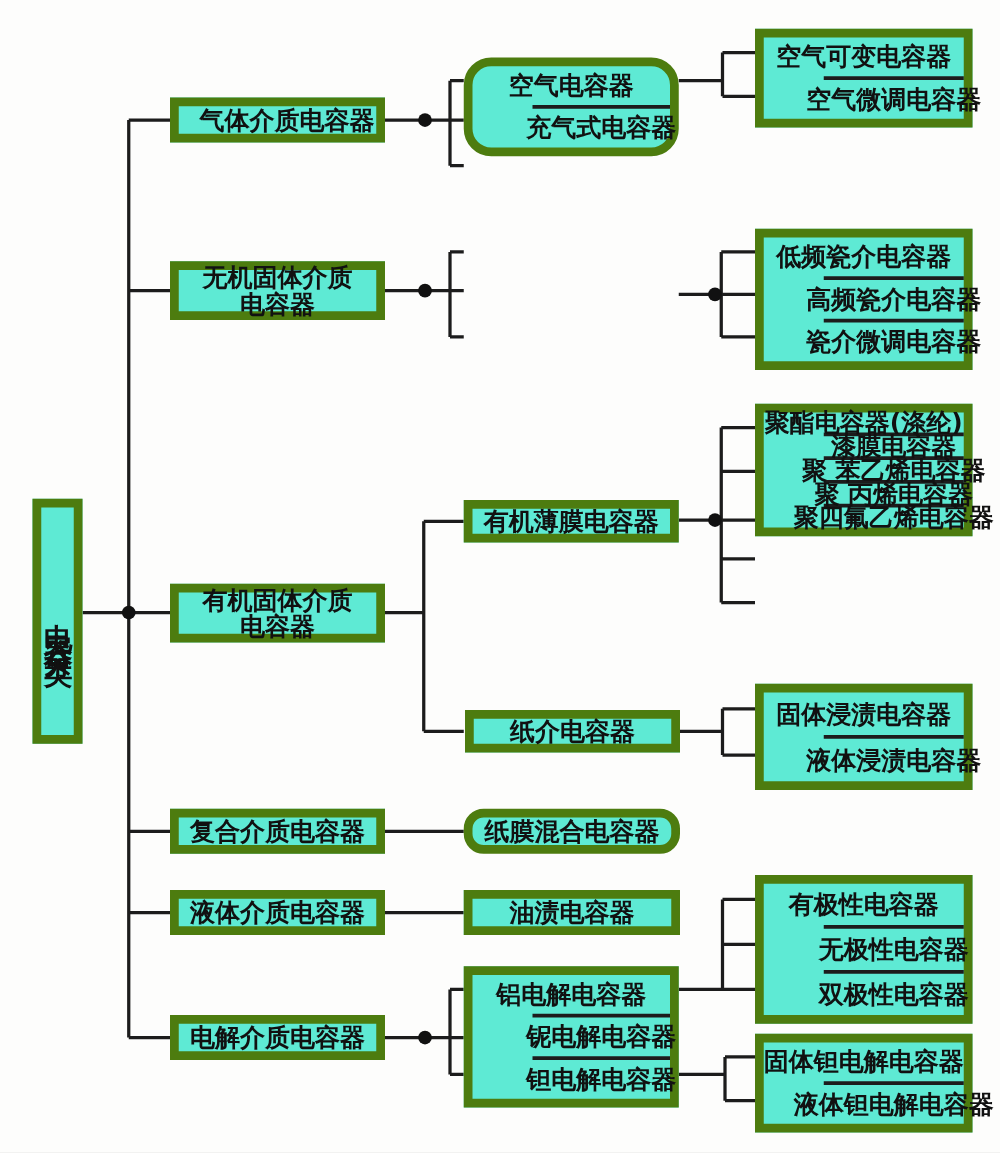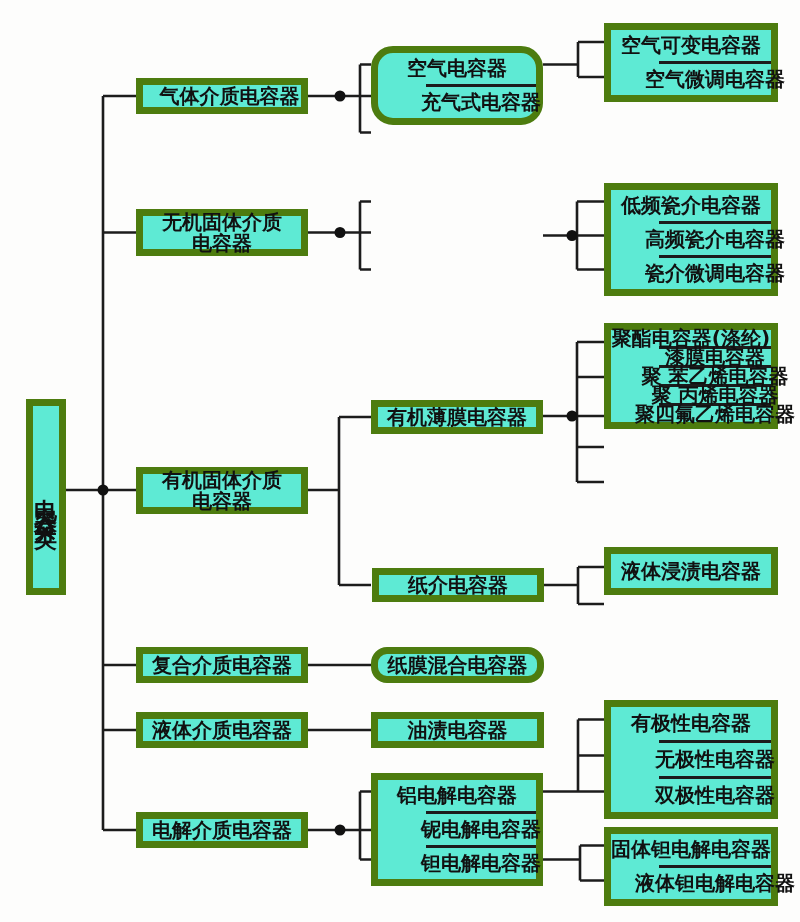--- a/index.html
+++ b/index.html
@@ -138,20 +138,21 @@
 
   <div class="stack" id="stack-film">
     <div class="row">聚酯电容器(涤纶)</div>
     <div class="row">漆膜电容器</div>
     <div class="row">聚 苯乙烯电容器</div>
     <div class="row">聚 丙烯电容器</div>
     <div class="row">聚四氟乙烯电容器</div>
   </div>
 
   <div class="stack" id="stack-impreg">
+    <div class="row">固体浸渍电容器</div>
     <div class="row">液体浸渍电容器</div>
   </div>
 
   <div class="stack" id="stack-polar">
     <div class="row">有极性电容器</div>
     <div class="row">无极性电容器</div>
     <div class="row">双极性电容器</div>
   </div>
 
   <div class="stack" id="stack-tant">

